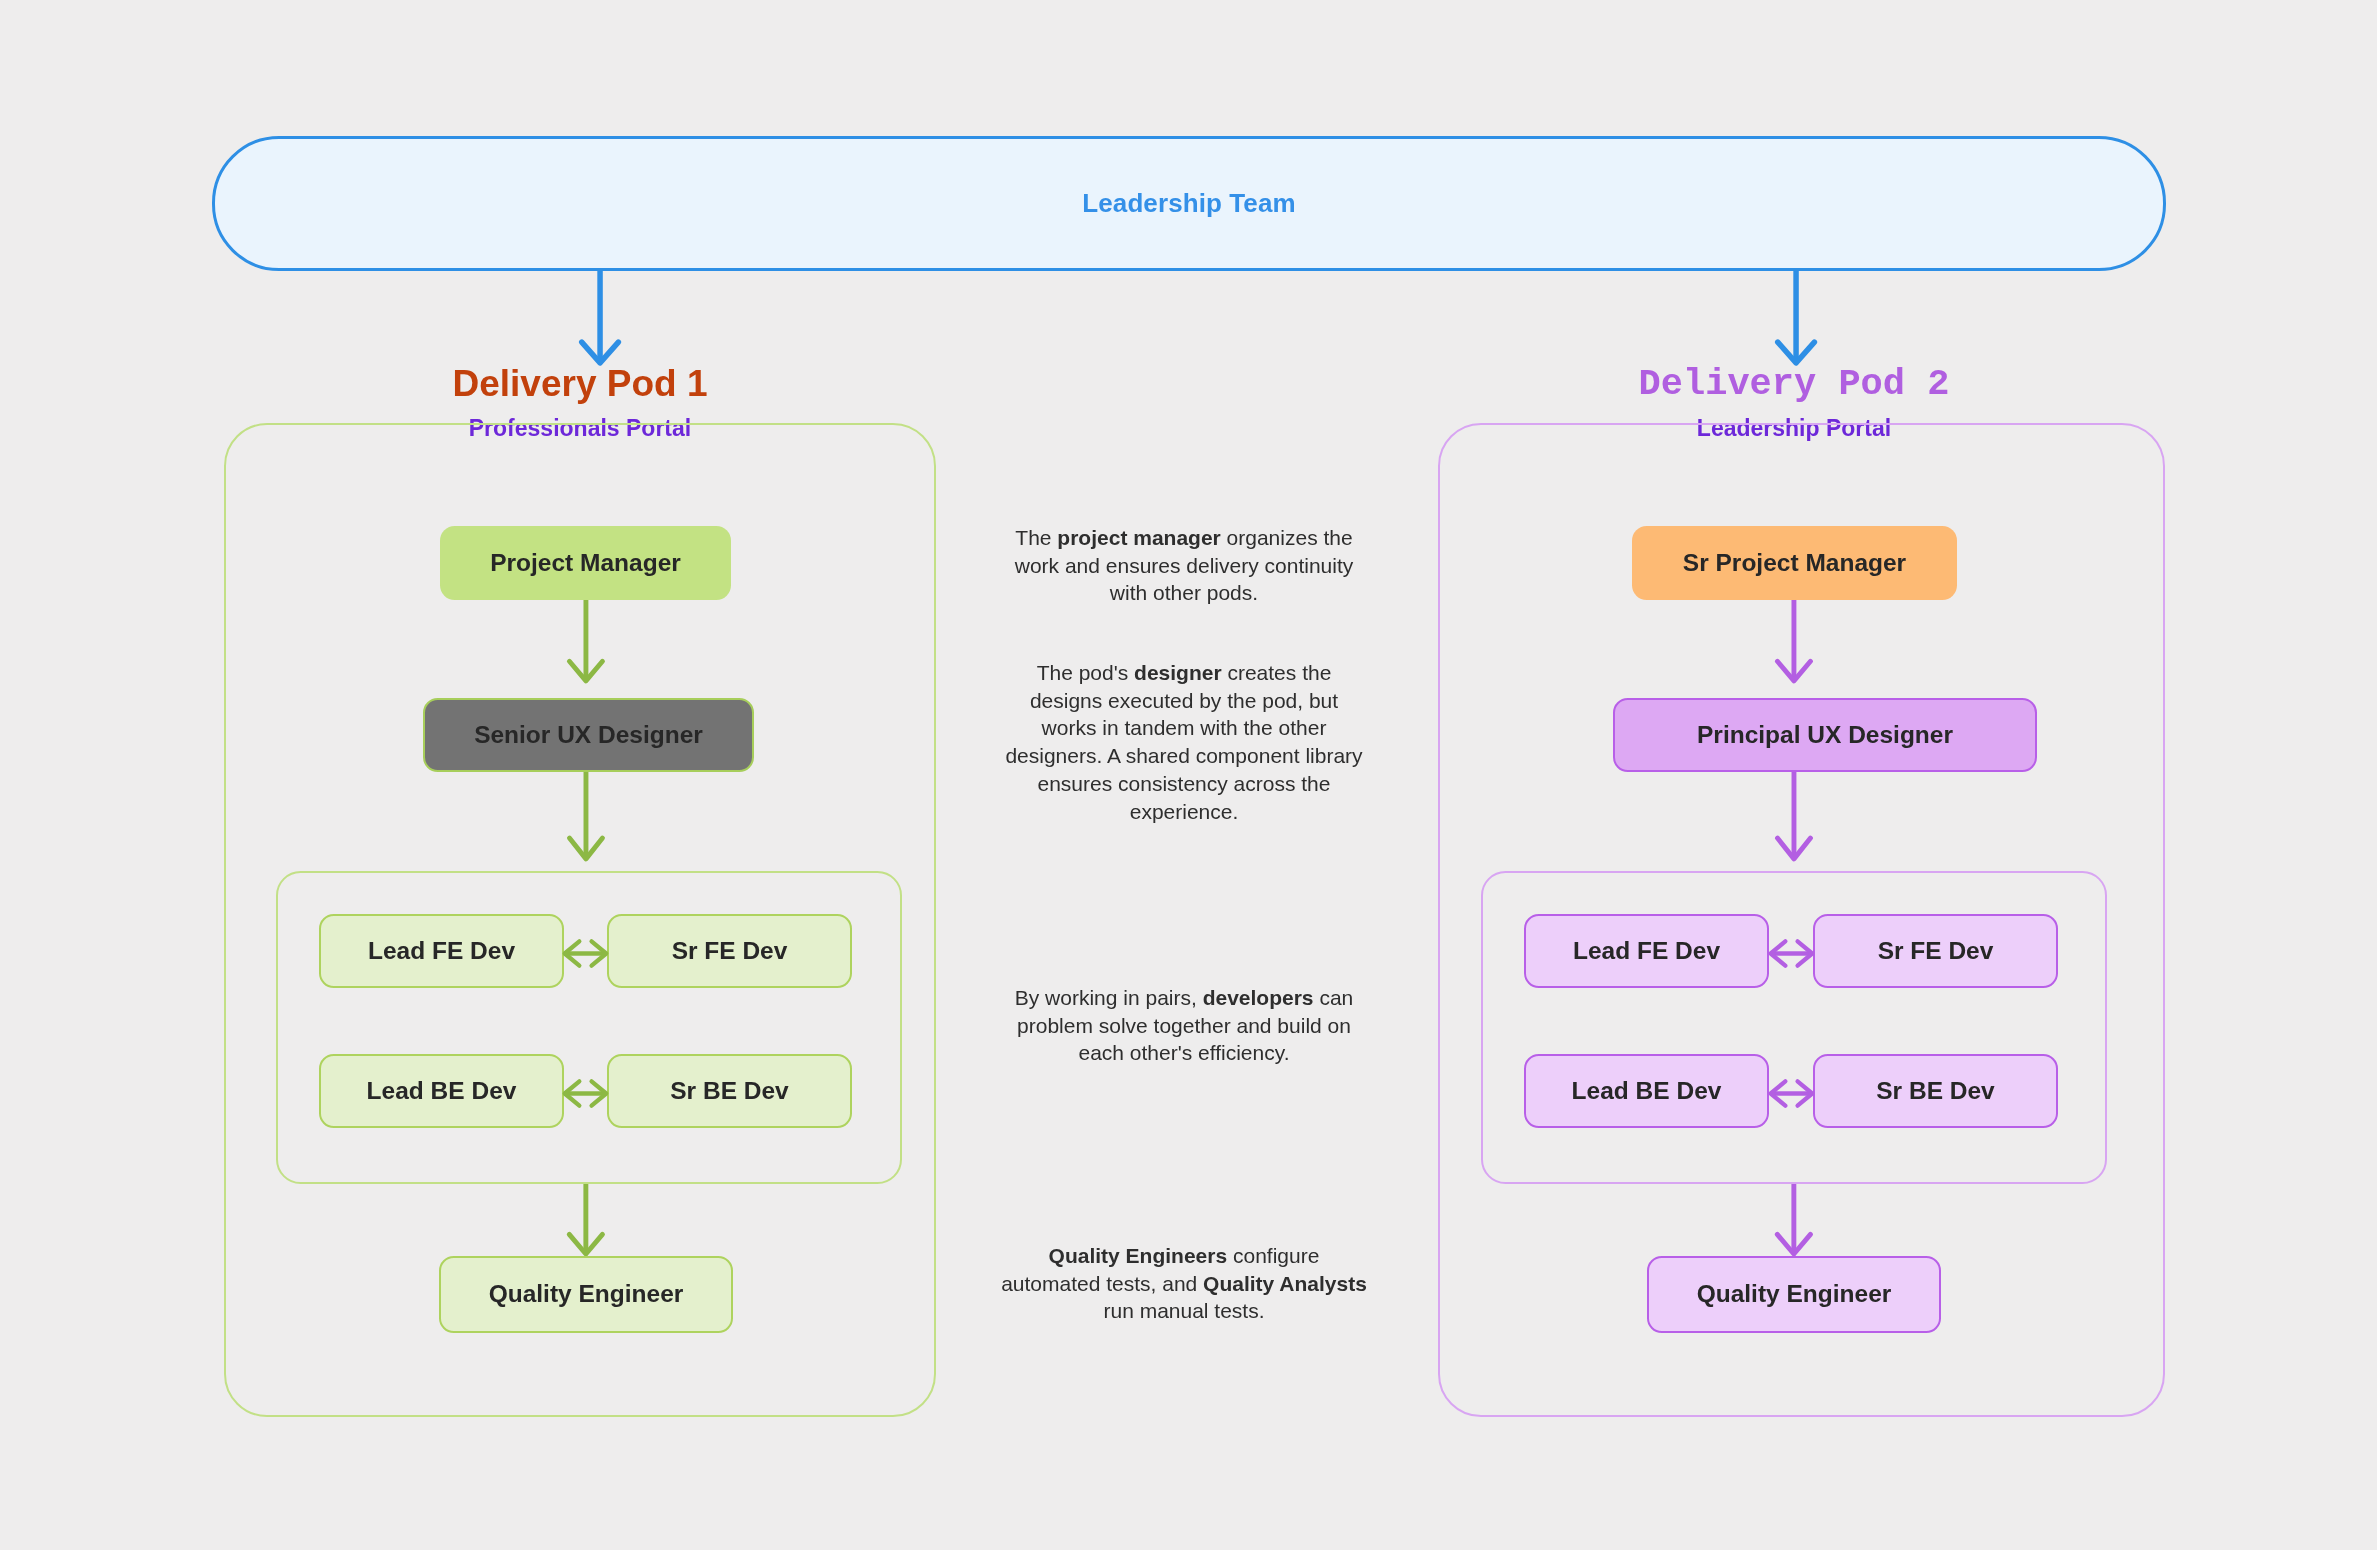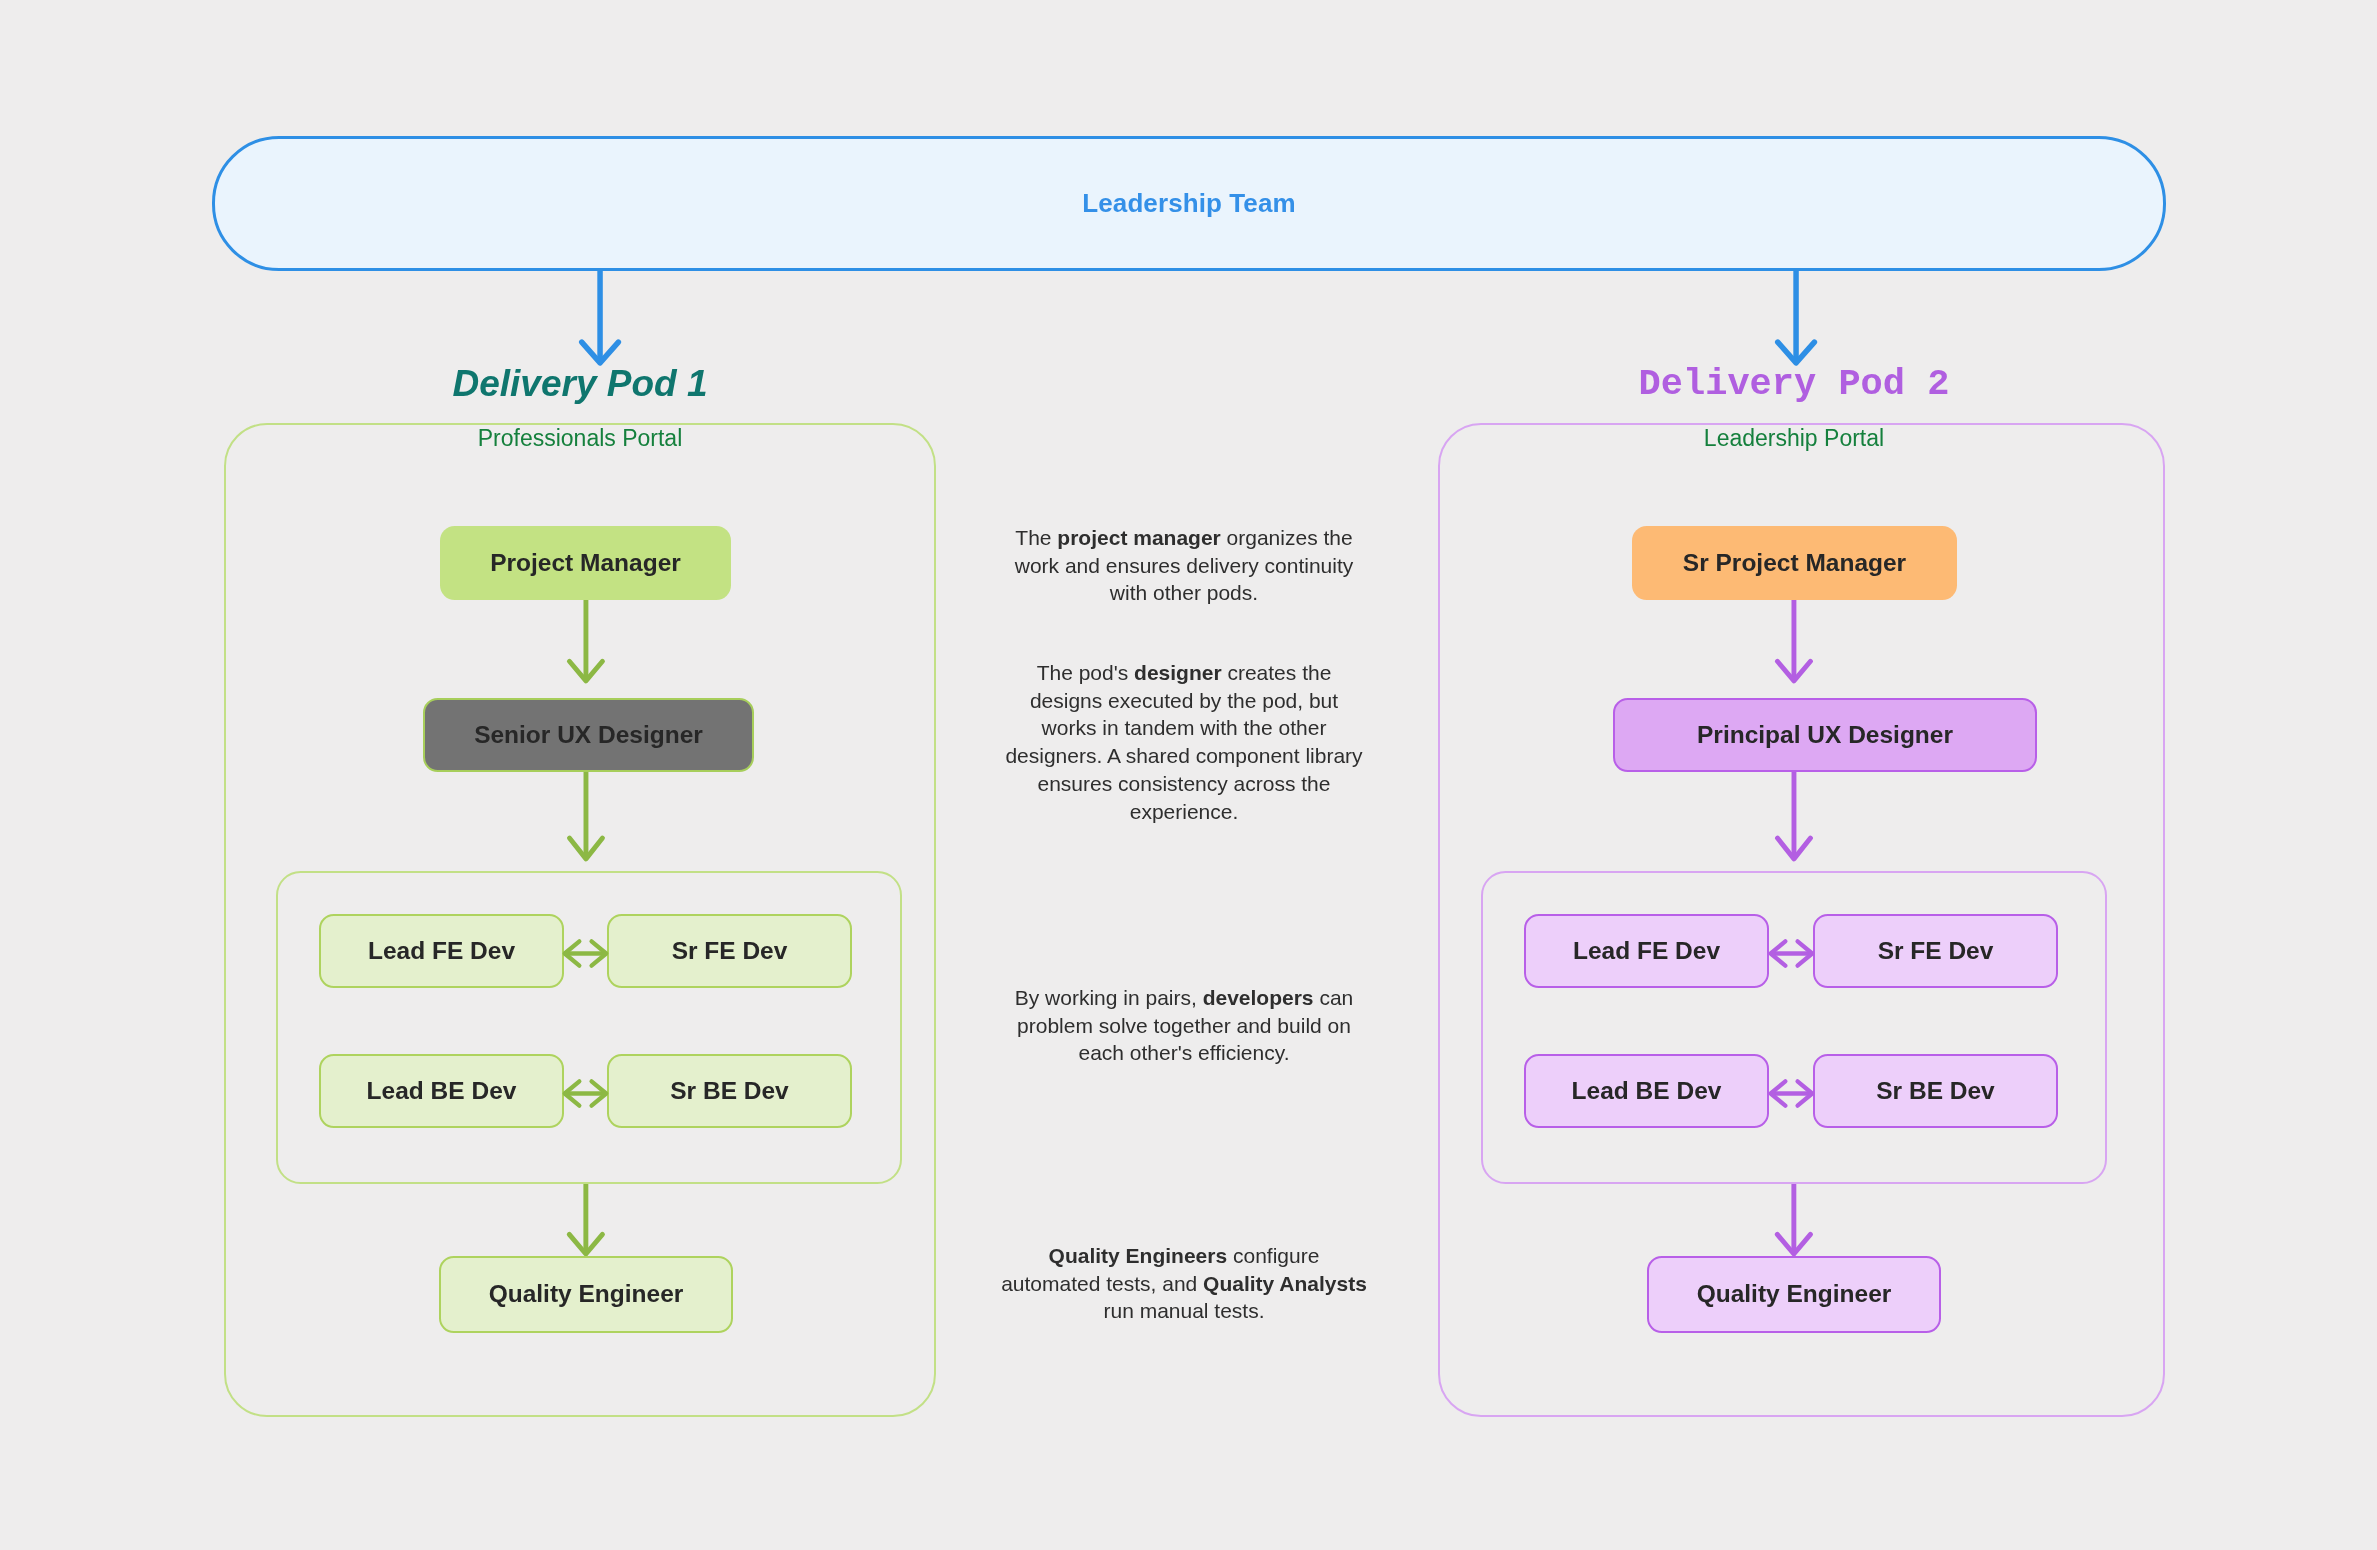--- a/index.html
+++ b/index.html
@@ -27,24 +27,24 @@
   }
 
   
   .pod-heading {
     position: absolute; width: 552px; text-align: center;
   }
   .pod-heading .title {
     font-size: 37px; font-weight: bold; line-height: 1.05;
   }
   .pod-heading .subtitle {
-    font-size: 23px; font-weight: normal; color: #15803d;
-    margin-top: 21px;
-  }
-  .pod-1 .title { color: #0f766e; font-style: italic; }
+    font-size: 23px; font-weight: bold; color: #6d28d9;
+    margin-top: 11px;
+  }
+  .pod-1 .title { color: #c2410c; }
   .pod-2 .title { color: #b05fe0; font-family: Liberation Mono, monospace; }
 
   
   .pod-box {
     position: absolute;
     border-radius: 43px;
     background: transparent;
   }
   .pod-box.green  { border: 2.5px solid #c2e086; }
   .pod-box.purple { border: 2.5px solid #d8a5f2; }

